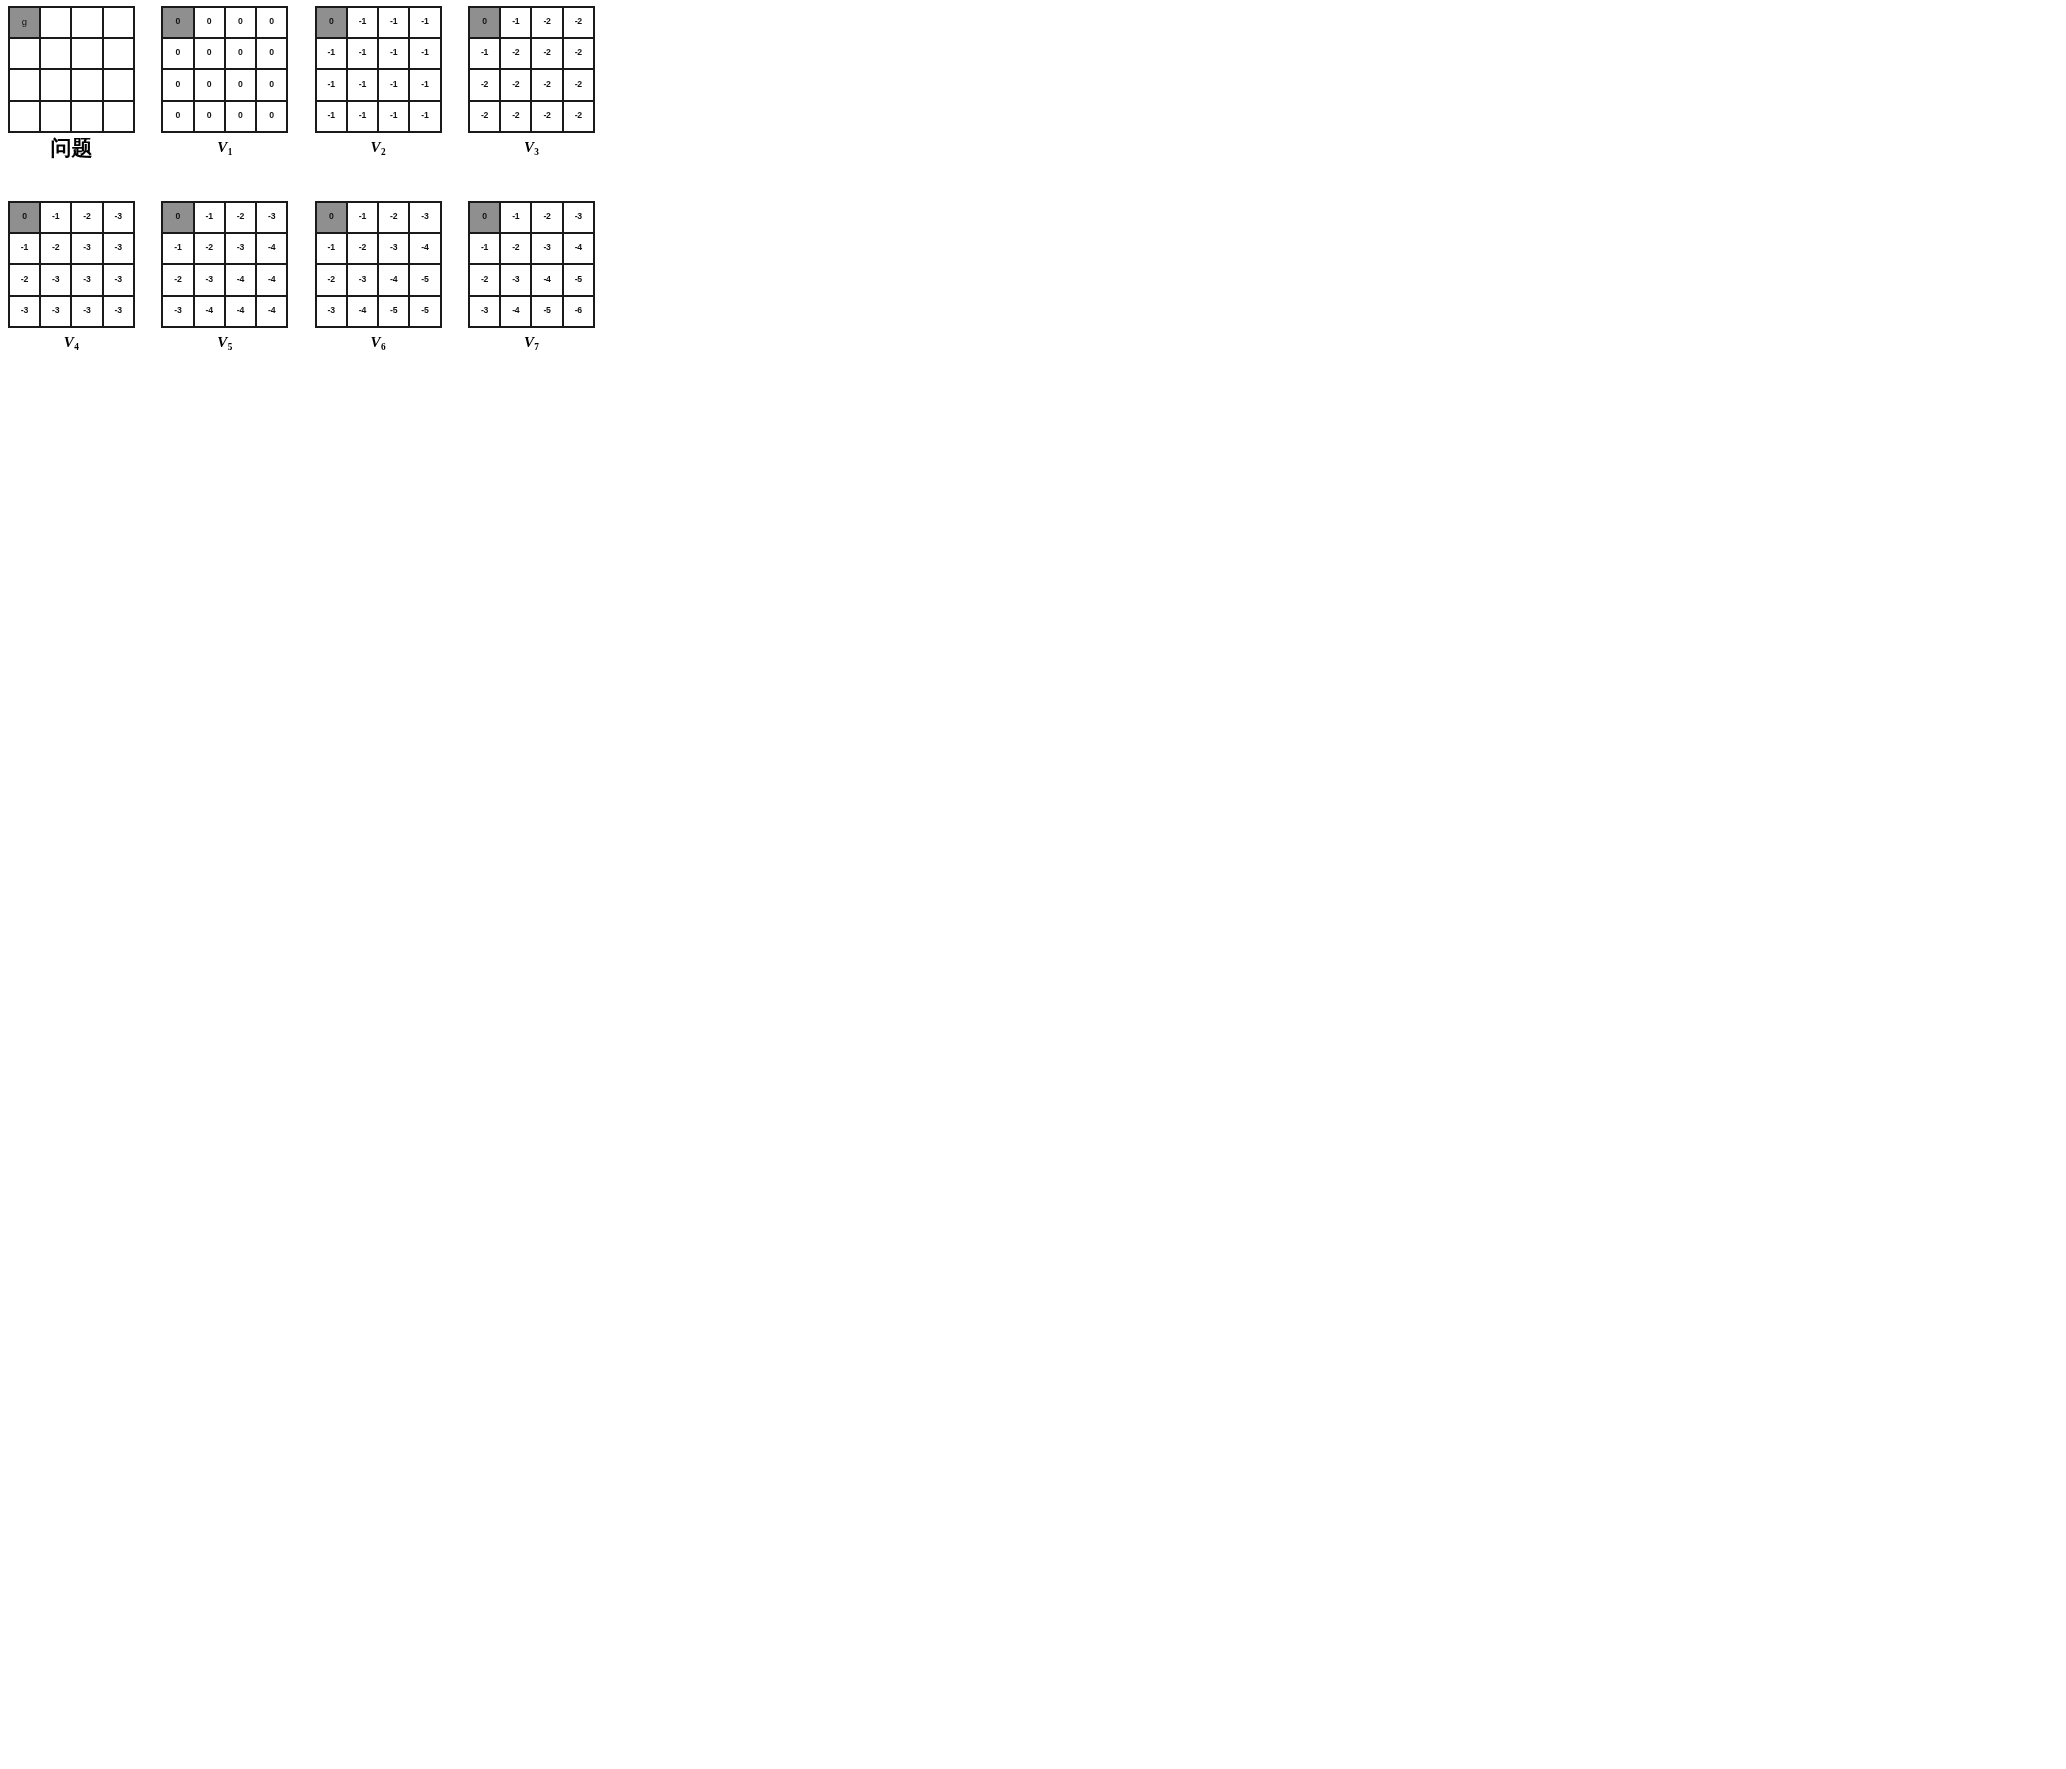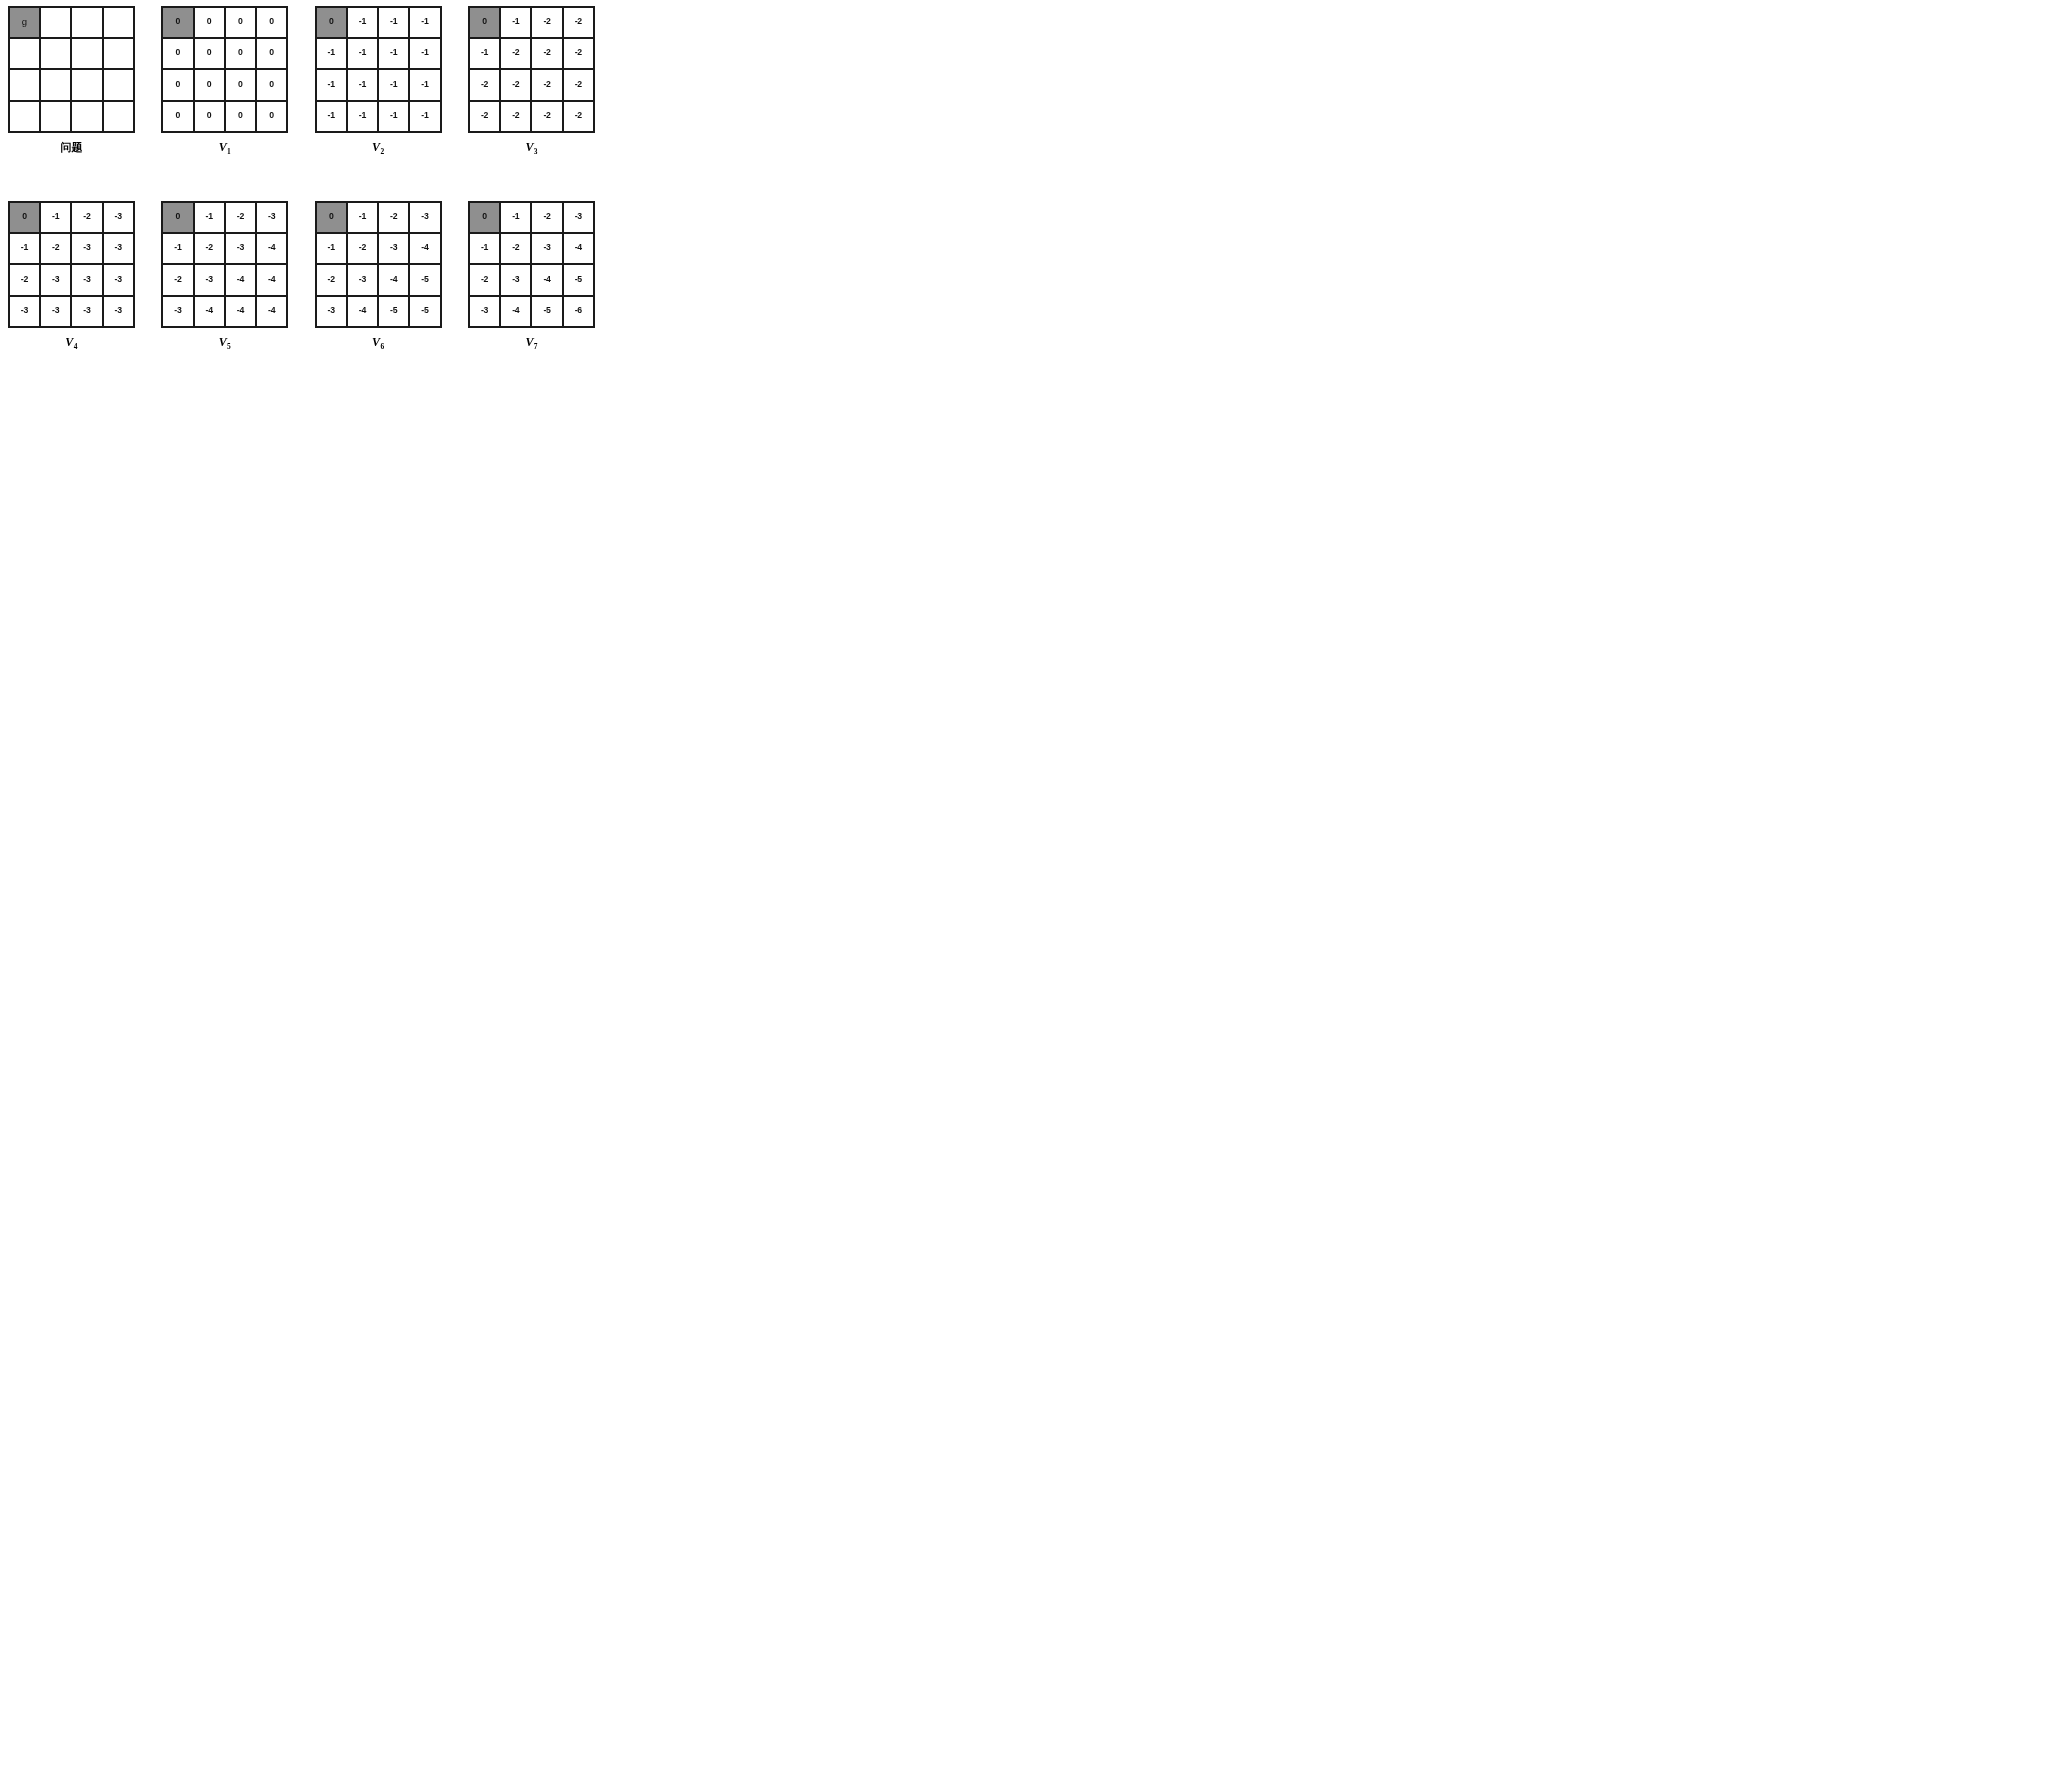--- a/index.html
+++ b/index.html
@@ -23,25 +23,25 @@
     padding-bottom:2.5px;letter-spacing:-0.2px;
   }
   .goal{background:#8f8f8f;}
   .letter{font-weight:400;font-size:9.5px;letter-spacing:0;}
   .caption{
     margin:5px 0 0 0;height:20px;
     display:flex;align-items:center;justify-content:center;
   }
   .cap-cjk{
     font-family:"DejaVu Serif",serif;
-    font-weight:700;font-size:11px;color:#000000;
+    font-weight:700;font-size:21px;color:#000000;
   }
   .cap-v{
     font-family:"Liberation Serif",serif;
-    font-style:italic;font-weight:700;font-size:12px;color:#000000;
+    font-style:italic;font-weight:700;font-size:15px;color:#000000;
   }
   .cap-v sub{
     font-style:normal;font-weight:700;font-size:0.62em;
     vertical-align:baseline;position:relative;top:0.30em;margin-left:0.4px;
   }
 </style>
 </head>
 <body>
 
 <div class="row row-1">

